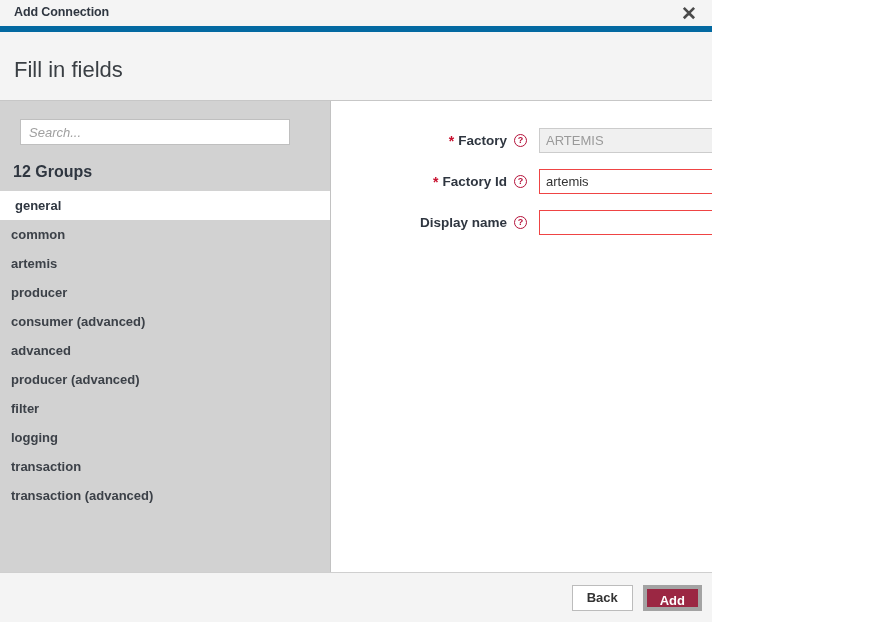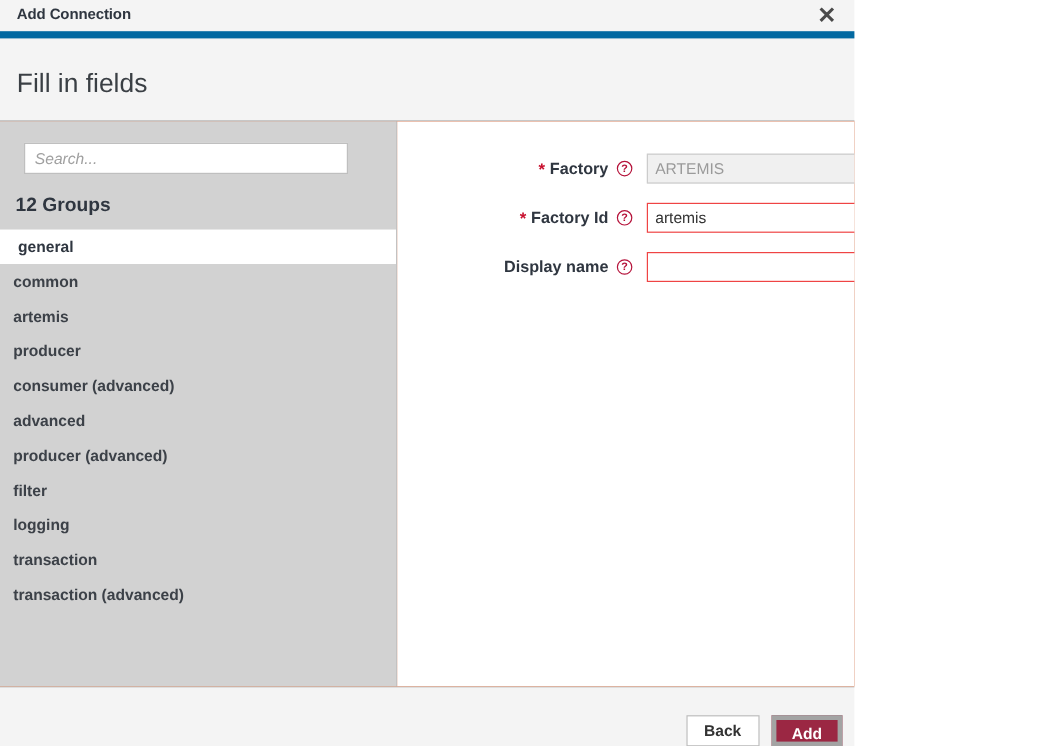--- a/index.html
+++ b/index.html
@@ -234,21 +234,21 @@
   }
 
   
   .footer {
     flex: 0 0 50px;
     height: 50px;
     background: #f4f4f4;
     border-top: 1px solid #cfcfcf;
     box-sizing: border-box;
     display: flex;
-    align-items: flex-end;
+    align-items: center;
     justify-content: flex-end;
     padding-right: 10px;
     gap: 10px;
   }
   .btn {
     font-family: "Liberation Sans", sans-serif;
     font-size: 13px;
     font-weight: bold;
     height: 26px;
     min-width: 46px;

